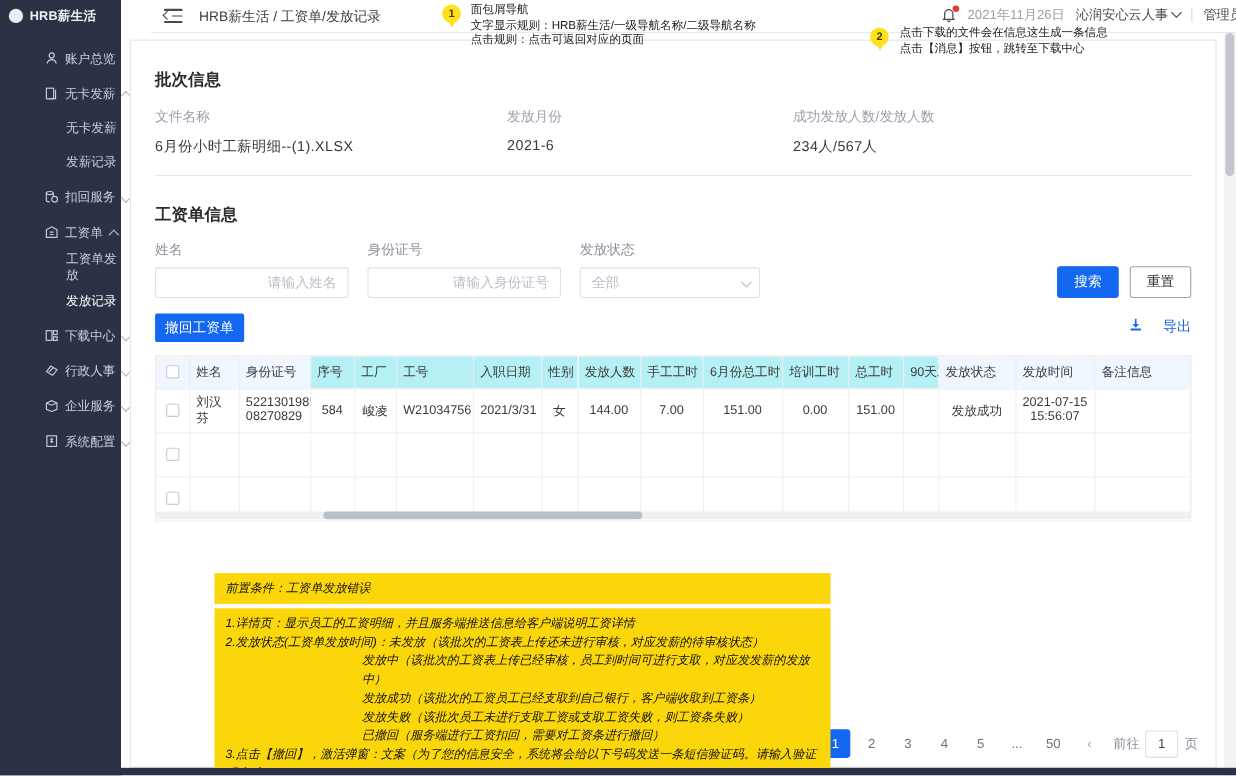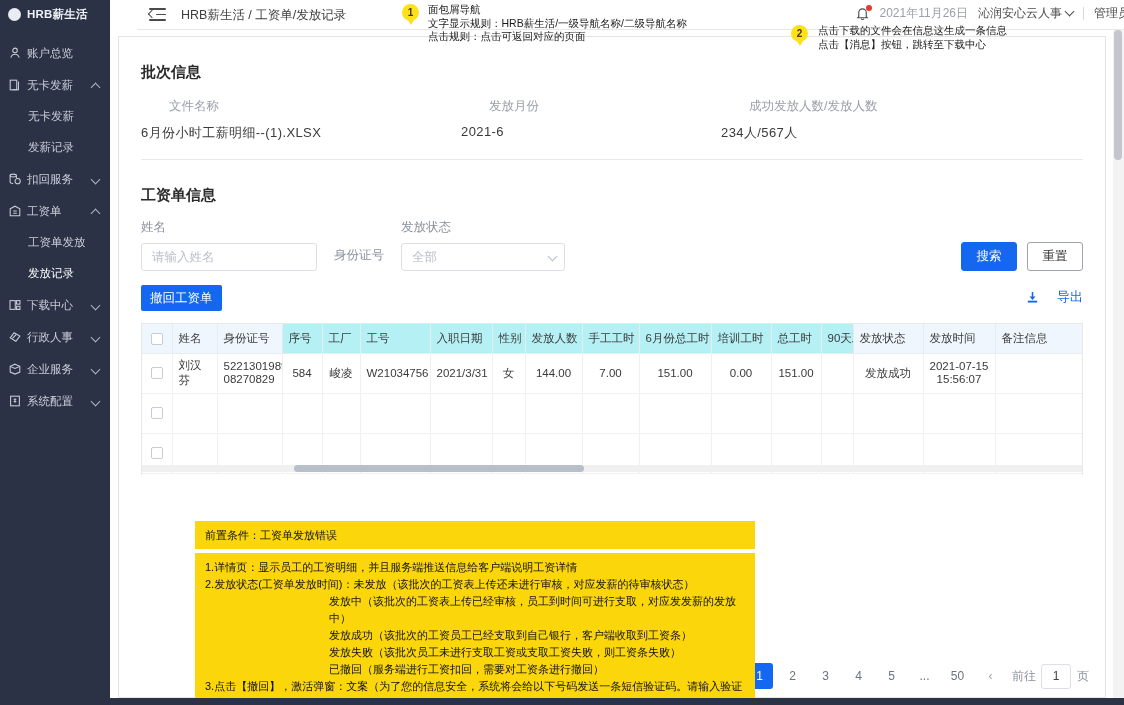--- a/index.html
+++ b/index.html
@@ -20,21 +20,21 @@
   }
   .brand {
     height: 29px; display: flex; align-items: center;
     padding-left: 8px; gap: 6px;
   }
   .brand-dot {
     width: 13px; height: 13px; border-radius: 50%;
     background: #e9ecf2; flex: none;
   }
   .brand-text { font-size: 11.5px; color: #eef1f6; font-weight: bold; letter-spacing: .2px;}
-  .nav { margin-top: 8px; }
+  .nav { margin-top: 8px; padding-left: 32px; }
   .nav-item {
     display: flex; align-items: center;
     height: 32px; padding-left: 8px; gap: 5px;
     font-size: 11.5px; color: #c9ced9; cursor: pointer;
     position: relative;
   }
   .nav-item .ic { width: 14px; height: 14px; flex: none; display:block; }
   .nav-label { flex: 1 1 auto; white-space: nowrap; }
   .chev {
     width: 10px; height: 10px; flex: none; margin-right: 9px;
@@ -129,32 +129,32 @@
     letter-spacing: .5px;
   }
   .sec-title {
     margin: 26px 0 0 22px; font-size: 15px; color: #2b2b2b; font-weight: bold;
   }
   .info-row {
     margin: 16px 22px 0 22px; display: flex;
   }
   .info-col { width: 260px; }
   .info-col.wide { width: 320px; }
-  .info-label { font-size: 12.5px; color: #9aa0ab; margin-left: 28px; }
+  .info-label { font-size: 12.5px; color: #9aa0ab; }
   .info-value { font-size: 13px; color: #3a3a3a; margin-top: 9px; letter-spacing: .4px;}
   .divider { margin: 17px 22px 0 22px; height: 1px; background: #e9e9e9; }
 
   
   .form-row { margin: 14px 22px 0 22px; display: flex; align-items: flex-end; position: relative; }
   .field { margin-right: 17px; }
   .field-label { font-size: 12.5px; color: #8b919c; margin-bottom: 7px; }
   .txt-input {
     width: 176px; height: 28px; border: 1px solid #dcdfe6; border-radius: 3px;
     font-size: 12.5px; color: #333; padding: 5px 10px;
-    font-family: inherit; background: #fff;
+    font-family: inherit; background: #fff; text-align: right;
   }
   .txt-input::placeholder { color: #b9bec8; }
   .sel-wrap { position: relative; width: 164px; }
   .sel-input {
     width: 164px; height: 28px; border: 1px solid #dcdfe6; border-radius: 3px;
     font-size: 12.5px; color: #b9bec8; padding: 0 24px 0 10px;
     display: flex; align-items: center; background: #fff; cursor: pointer;
   }
   .sel-wrap .caret {
     position: absolute; right: 9px; top: 10px;
@@ -172,21 +172,21 @@
   .btns-right { position: absolute; right: 0; bottom: 0; display: flex; gap: 10px; }
 
   .action-row { margin: 14px 22px 0 22px; position: relative; height: 30px; }
   .btn-withdraw {
     background: #1467f0; color: #fff; border: none; border-radius: 2px;
     height: 26px; padding: 0 9px; font-size: 12.5px; cursor: pointer;
     font-family: inherit;
   }
   .export-link {
     position: absolute; right: 0; top: 3px;
-    display: flex; align-items: center; gap: 17px;
+    display: flex; gap: 17px;
     color: #1467f0; font-size: 13px; cursor: pointer;
   }
 
   
   .table-wrap {
     margin: 8px 22px 0 22px;
     border: 1px solid #e8e8e8; border-bottom: none;
     position: relative; overflow: hidden;
     height: 152px;
   }
@@ -216,20 +216,21 @@
   .hscroll-track {
     position: absolute; left: 0; bottom: 3px; width: 940px; height: 7px;
     background: #f0f0f0;
   }
 
   
   .note {
     position: absolute; background: #fbd60b; color: #111;
     font-size: 11px; line-height: 17px; padding: 6px 10px;
     z-index: 30;
+    font-style: italic;
   }
   #note1 { left: 195px; top: 521px; width: 560px; height: 28px; padding-top: 6px;}
   #note2 { left: 195px; top: 553px; width: 560px; height: 145px; overflow: hidden; }
   .note-ind { padding-left: 124px; }
 
   
   #pagination {
     position: absolute; right: 16px; bottom: 8px;
     display: flex; align-items: center; gap: 0px;
     font-size: 12px; color: #6b7280;
@@ -421,20 +422,21 @@
 
   <div class="sec-title">工资单信息</div>
 
   <div class="form-row">
     <div class="field">
       <div class="field-label">姓名</div>
       <input class="txt-input" value="" placeholder="请输入姓名" style="">
     </div>
     <div class="field">
       <div class="field-label">身份证号</div>
+      <input class="txt-input" value="" placeholder="请输入身份证号" style="">
     </div>
     <div class="field">
       <div class="field-label">发放状态</div>
       <div class="sel-wrap">
         <div class="sel-input">
             <span>全部</span>
           </div>
         <span class="caret"></span>
       </div>
     </div>

